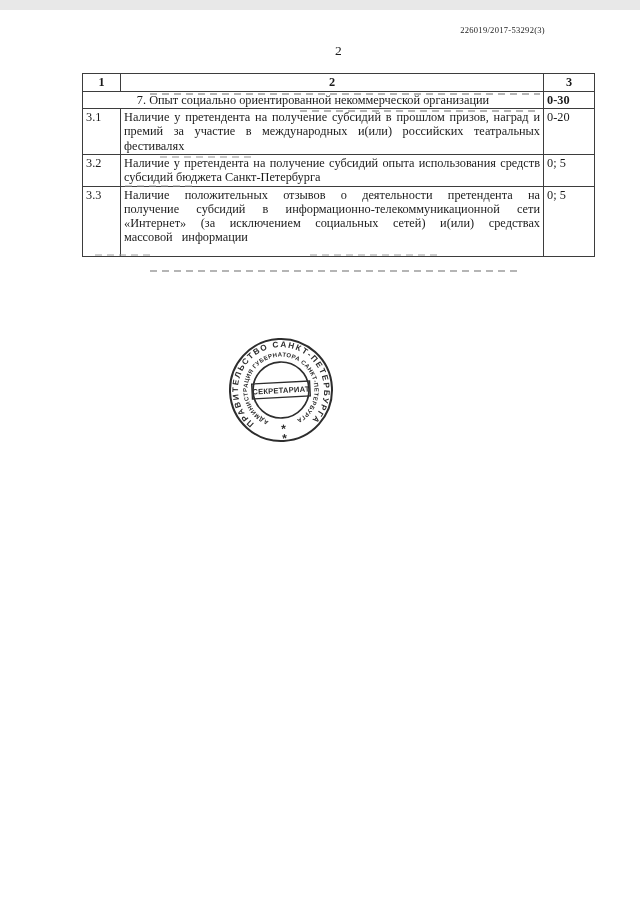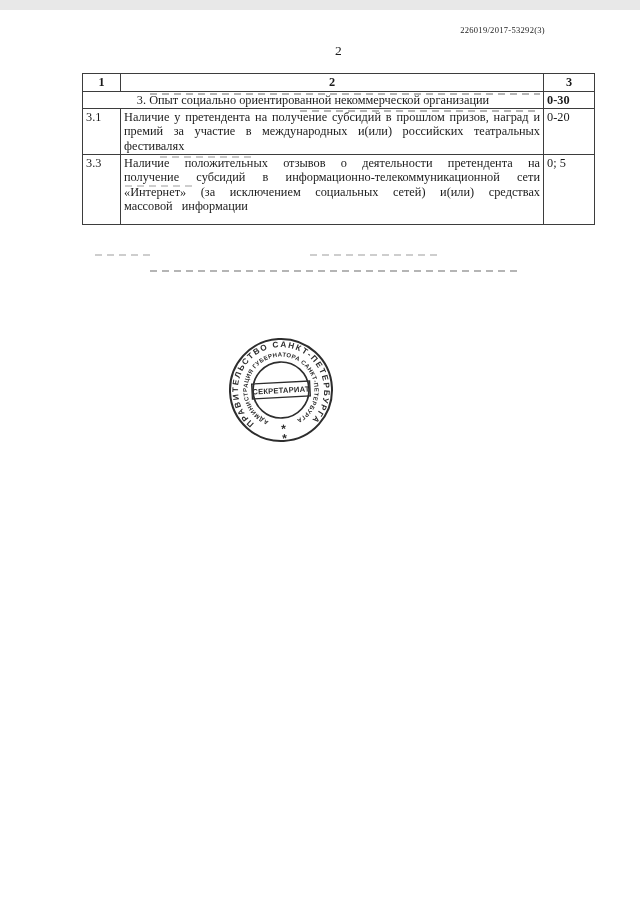--- a/index.html
+++ b/index.html
@@ -56,27 +56,32 @@
         <col style="width:423px">
         <col style="width:51px">
     </colgroup>
     <tbody>
         <tr style="height:18px">
       <td class="hdr">1</td>
       <td class="hdr">2</td>
       <td class="hdr">3</td>
     </tr>
     <tr style="height:17px">
-      <td class="section-label" colspan="2">3. Опыт социально ориентированной некоммерческой организации</td>
+      <td class="section-label" colspan="2">7. Опыт социально ориентированной некоммерческой организации</td>
       <td class="val b">0-30</td>
     </tr>
     <tr style="height:46px">
       <td class="num">3.1</td>
       <td class="txt">Наличие у претендента на получение субсидий в прошлом призов, наград и премий за участие в международных и(или) российских театральных фестивалях</td>
       <td class="val">0-20</td>
+    </tr>
+    <tr style="height:29px">
+      <td class="num">3.2</td>
+      <td class="txt">Наличие у претендента на получение субсидий опыта использования средств субсидий бюджета Санкт-Петербурга</td>
+      <td class="val">0; 5</td>
     </tr>
     <tr style="height:70px">
       <td class="num">3.3</td>
       <td class="txt loose">Наличие положительных отзывов о деятельности претендента на получение субсидий в информационно-телекоммуникационной сети «Интернет» (за исключением социальных сетей) и(или) средствах массовой информации</td>
       <td class="val">0; 5</td>
     </tr>
   </tbody>
     </table>
 
   <div class="artifact" style="left:150px;top:83px;width:390px"></div>

